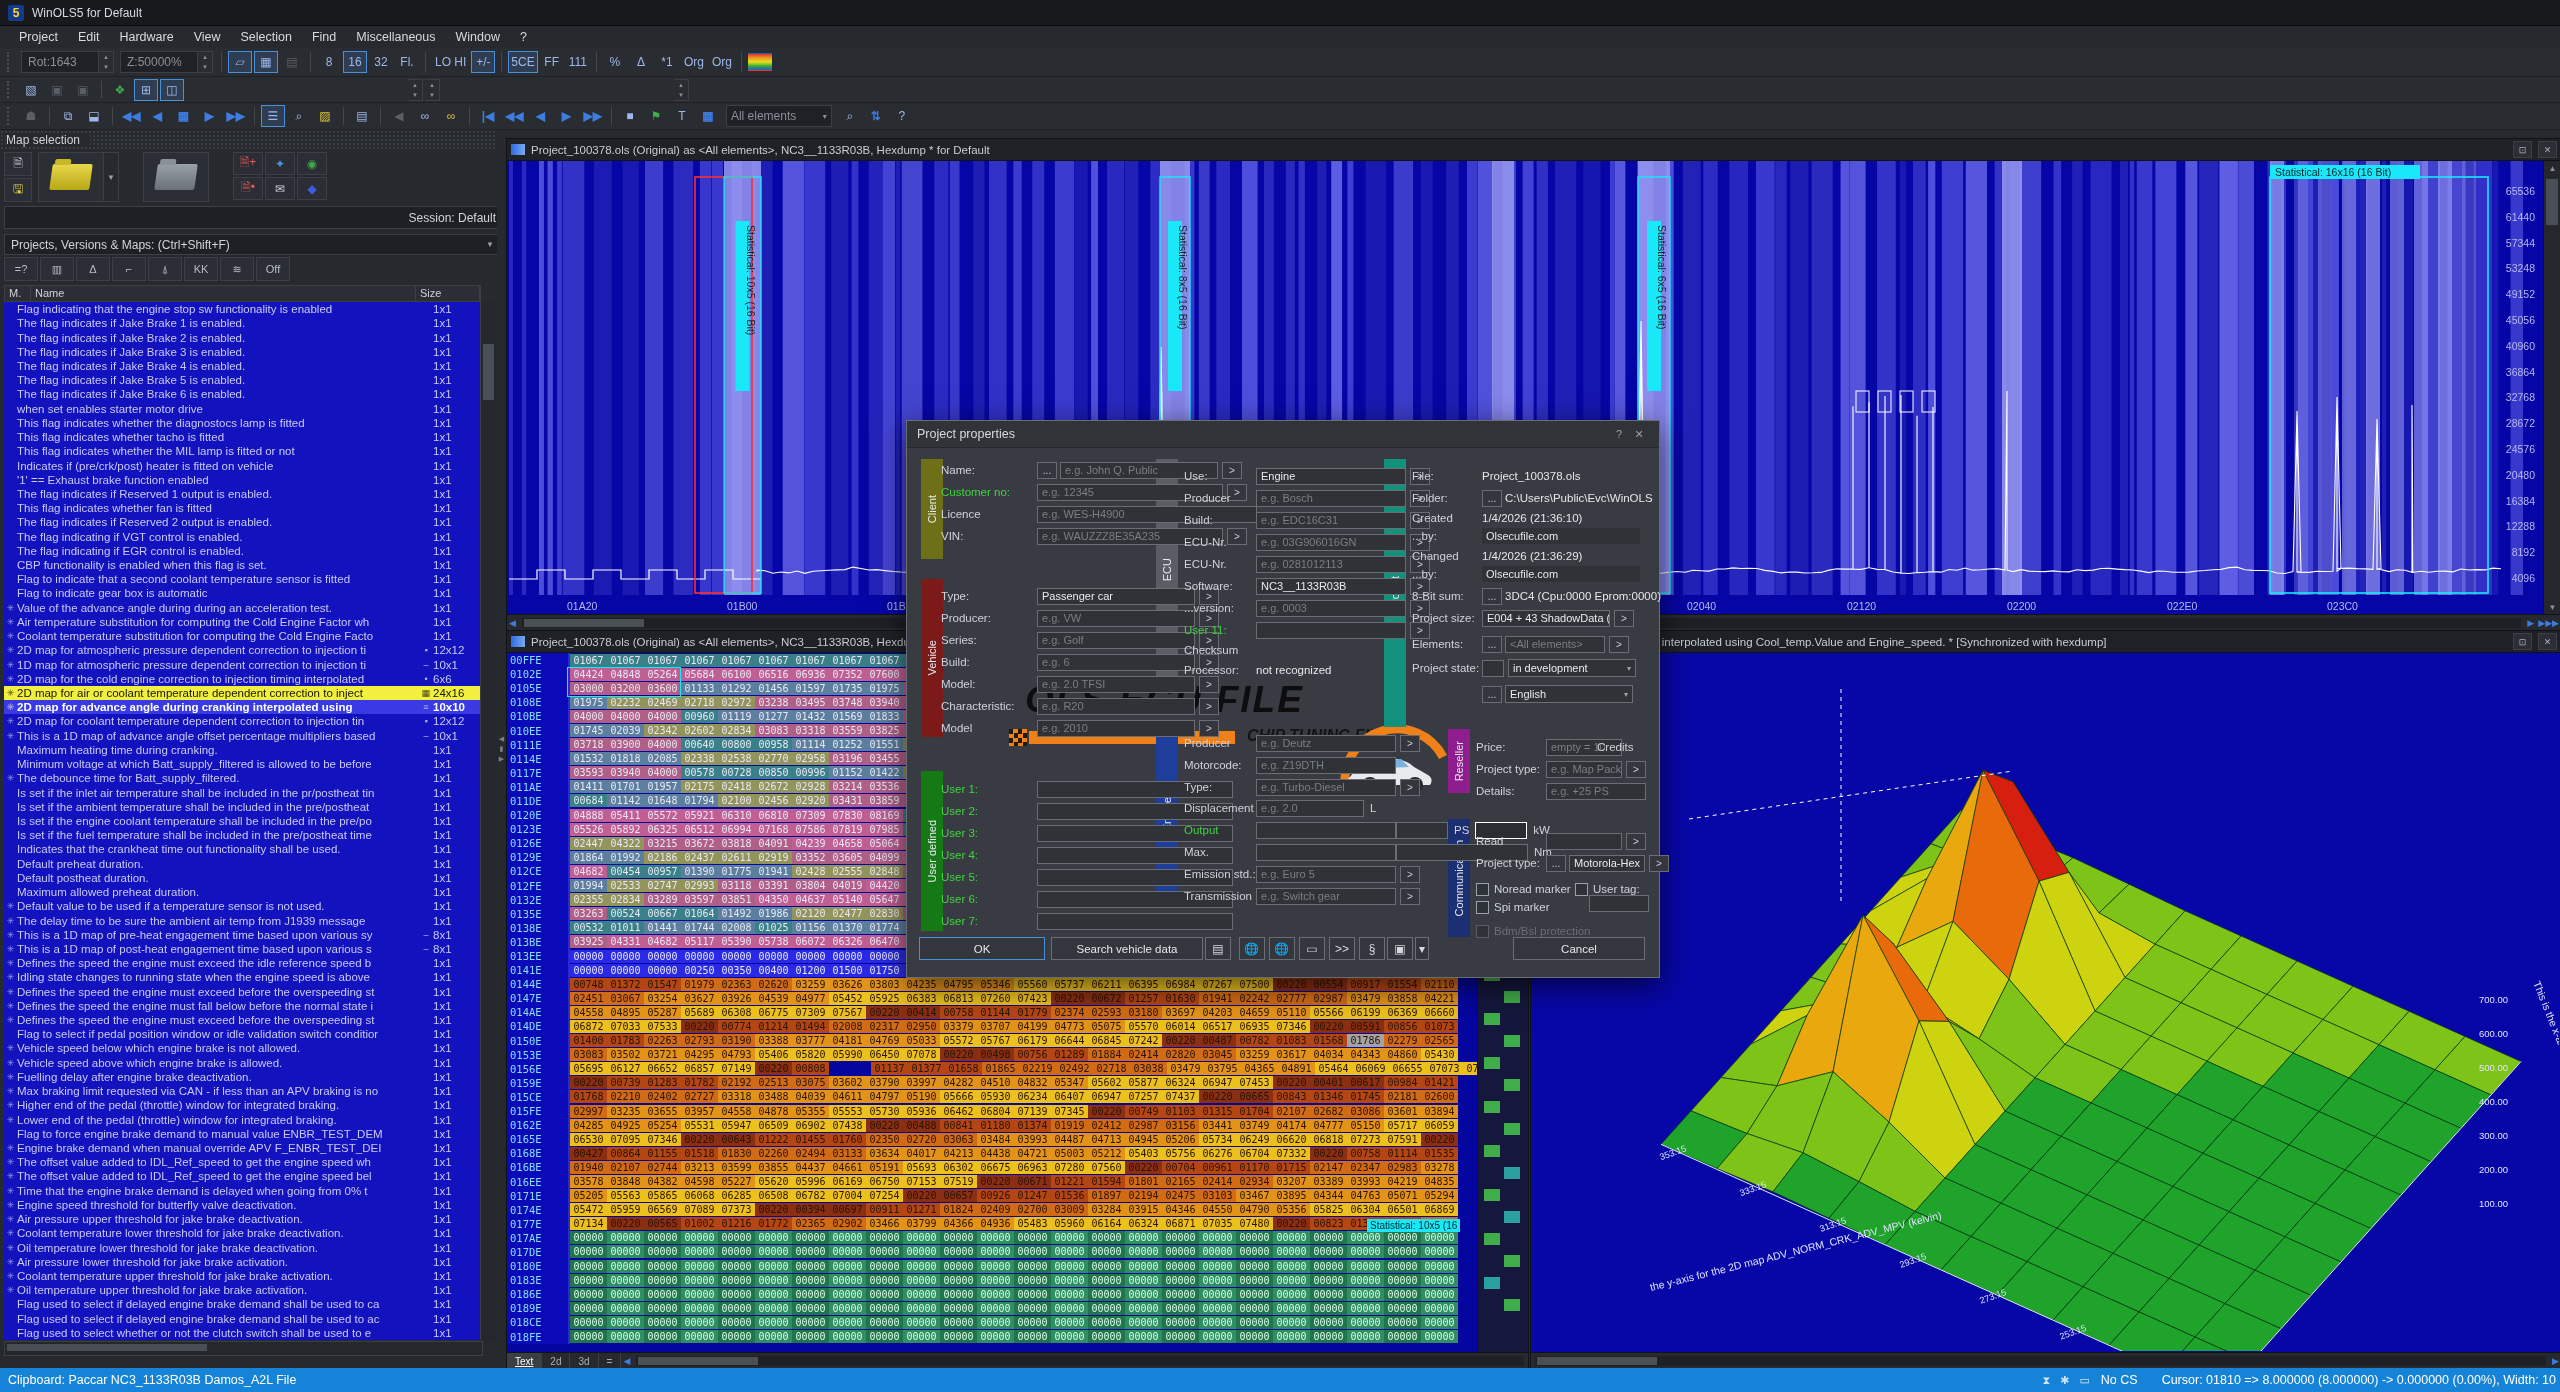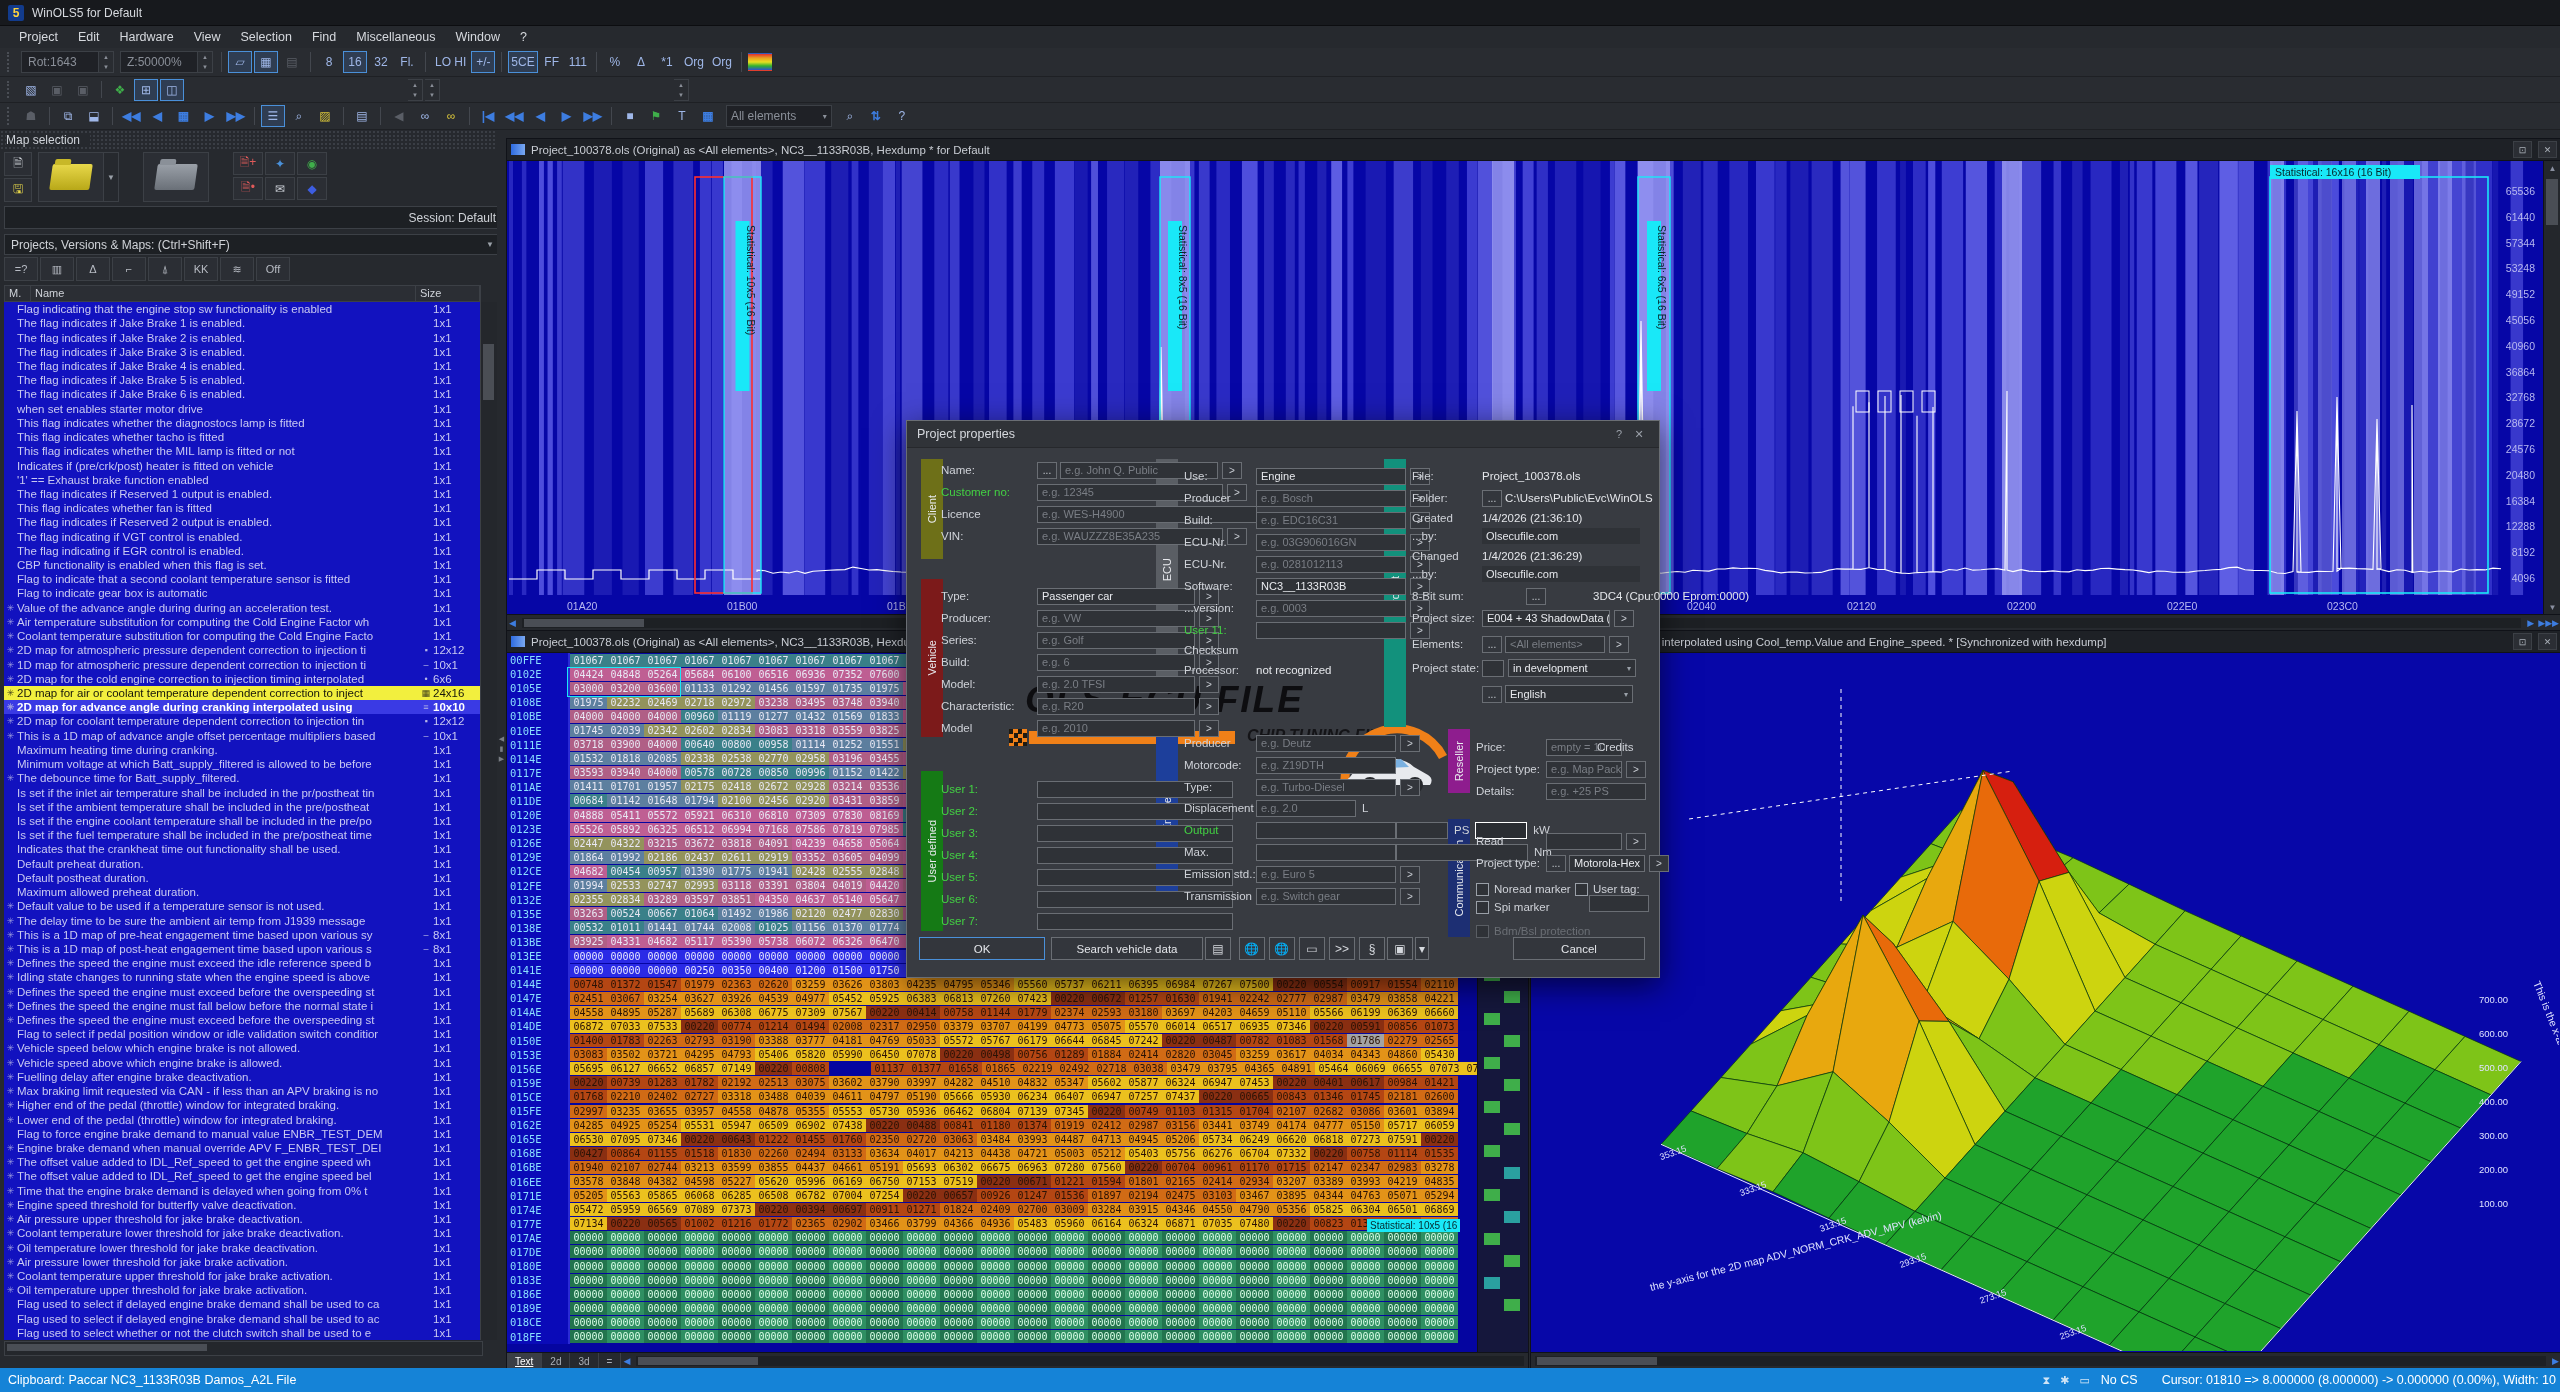--- a/index.html
+++ b/index.html
@@ -2738,21 +2738,21 @@
       </div>
       <div class="drow" style="left: 277px; top: 356px;">
         <span class="dlabel" style="width: 72px;">Type:</span>
         <div class="dfield" style="width: 140px;">
           <span class="ph">e.g. Turbo-Diesel</span>
         </div>
         <div class="darrow" style="margin-left: 4px;">&gt;</div>
       </div>
       <div class="drow" style="left: 277px; top: 377px;">
         <span class="dlabel" style="width: 72px;">Displacement</span>
-        <div class="dfield" style="width: 100px;">
+        <div class="dfield" style="width: 108px;">
           <span class="ph">e.g. 2.0</span>
         </div>
         <span class="dlabel" style="margin-left: 6px;">L</span>
       </div>
       <div class="drow" style="left: 277px; top: 399px;">
         <span class="dlabel green" style="width: 72px;">Output</span>
         <div class="dfield" style="width: 140px;">
           <span></span>
         </div>
         <div class="dfield" style="width: 52px;"></div>
@@ -2800,21 +2800,21 @@
         <div class="dbox" style="width: 150px;">Olsecufile.com</div>
       </div>
       <div class="drow" style="left: 505px; top: 125px;">
         <span class="dlabel" style="width: 70px;">Changed</span>
         <span class="dtext">1/4/2026 (21:36:29)</span>
       </div>
       <div class="drow" style="left: 505px; top: 143px;">
         <span class="dlabel" style="width: 70px;">...by:</span>
         <div class="dbox" style="width: 150px;">Olsecufile.com</div>
       </div>
-      <div class="drow" style="left: 505px; top: 165px; gap: 44px;">
+      <div class="drow" style="left: 505px; top: 165px;">
         <span class="dlabel" style="width: 70px;">8-Bit sum:</span>
         <div class="dmore" style="margin-right: 3px;">...</div>
         <span class="dtext">3DC4 (Cpu:0000 Eprom:0000)</span>
       </div>
       <div class="drow" style="left: 505px; top: 187px;">
         <span class="dlabel" style="width: 70px;">Project size:</span>
         <div class="dfield" style="width: 128px;">
           <span>E004 + 43 ShadowData (Impor</span>
         </div>
         <div class="darrow" style="margin-left: 4px;">&gt;</div>

